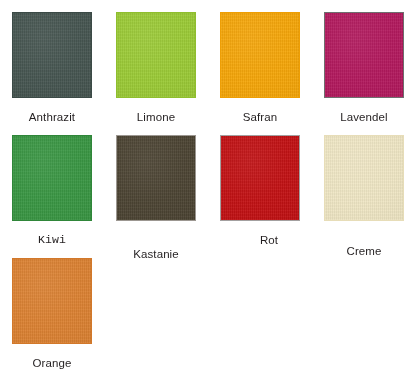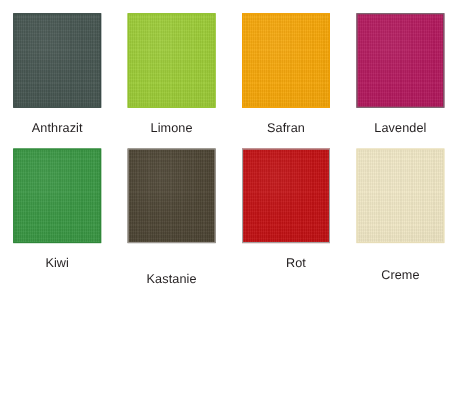--- a/index.html
+++ b/index.html
@@ -98,27 +98,31 @@
     <div class="swatch-cell">
       <div class="swatch-chip" style="background: rgb(245, 165, 6); border: 1px solid rgb(238, 158, 4);"></div>
       <div class="swatch-label" style="color: rgb(35, 31, 32);">Safran</div>
     </div>
     <div class="swatch-cell">
       <div class="swatch-chip" style="background: rgb(178, 23, 92); border: 1px solid rgb(110, 110, 110);"></div>
       <div class="swatch-label" style="color: rgb(35, 31, 32);">Lavendel</div>
     </div>
     <div class="swatch-cell">
       <div class="swatch-chip" style="background: rgb(55, 149, 65); border: 1px solid rgb(47, 134, 57);"></div>
-      <div class="swatch-label" style="color: rgb(35, 31, 32);">Kiwi</div>
+      <div class="swatch-label" style="color: rgb(35, 31, 32); font-family: Liberation Mono, monospace;">Kiwi</div>
     </div>
     <div class="swatch-cell">
       <div class="swatch-chip" style="background: rgb(74, 66, 49); border: 1px solid rgb(156, 151, 145);"></div>
       <div class="swatch-label" style="color: rgb(35, 31, 32); margin-top: 27px;">Kastanie</div>
     </div>
     <div class="swatch-cell">
       <div class="swatch-chip" style="background: rgb(193, 14, 17); border: 1px solid rgb(163, 160, 160);"></div>
       <div class="swatch-label" style="color: rgb(35, 31, 32); margin-left: 18px;">Rot</div>
     </div>
     <div class="swatch-cell">
       <div class="swatch-chip" style="background: rgb(239, 230, 196); border: 1px solid rgb(231, 221, 184);"></div>
       <div class="swatch-label" style="color: rgb(35, 31, 32); margin-top: 24px;">Creme</div>
     </div>
+    <div class="swatch-cell">
+      <div class="swatch-chip" style="background: rgb(219, 128, 48); border: 1px solid rgb(210, 120, 42);"></div>
+      <div class="swatch-label" style="color: rgb(35, 31, 32);">Orange</div>
+    </div>
   </div>
 
 </body></html>

